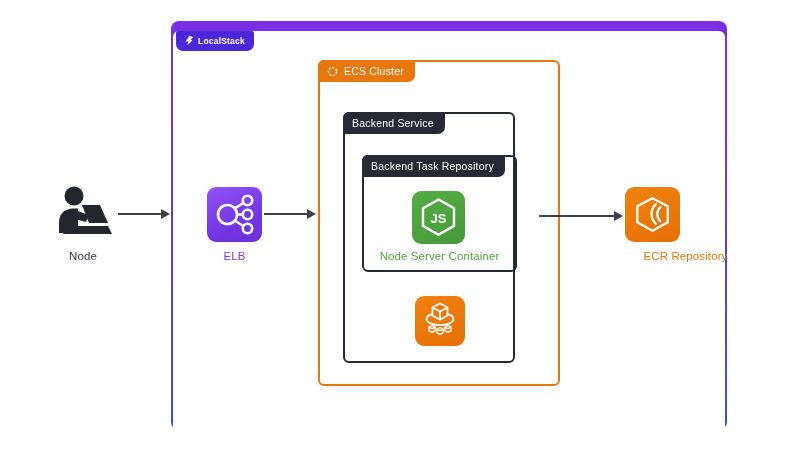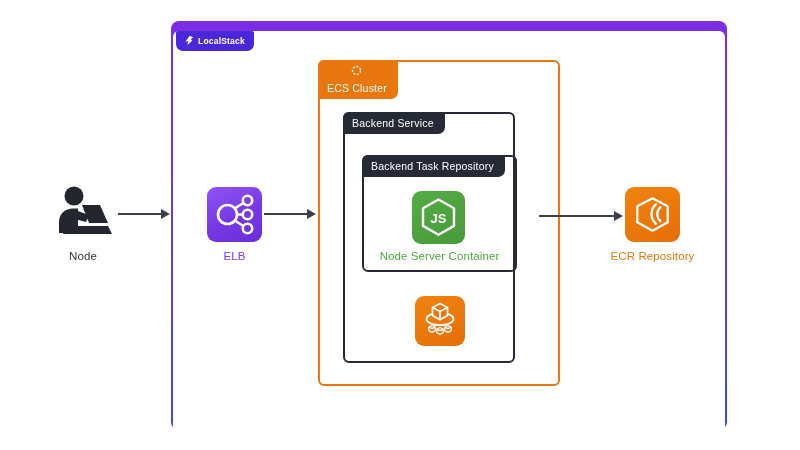--- a/index.html
+++ b/index.html
@@ -28,21 +28,21 @@
 
   
   .dbox { position: absolute; border-radius: 6px; background: transparent; }
   .box-ecs-cluster { left: 318px; top: 60px; width: 242px; height: 326px; border: 2px solid #e8770d; }
   .box-backend-service { left: 343px; top: 112px; width: 172px; height: 251px; border: 2px solid #262a35; }
   .box-task-def { left: 362px; top: 155px; width: 155px; height: 117px; border: 2px solid #262a35; }
   .btab {
     position: absolute; left: -2px; top: -2px;
     display: flex; align-items: center; gap: 6px;
     color: #fff; font-size: 10.5px; font-weight: 500; letter-spacing: .2px;
-    padding: 5px 11px 5px 9px; border-radius: 6px 0 7px 0; white-space: nowrap; flex-direction: column;
+    padding: 5px 11px 5px 9px; border-radius: 6px 0 7px 0; white-space: nowrap;
   }
   .btab.orange { background: #e8770d; }
   .btab.dark { background: #262a35; }
 
   
   .svc-icon { position: absolute; border-radius: 9px; display: flex; align-items: center; justify-content: flex-end; }
   .icon-elb { left: 207px; top: 187px; width: 55px; height: 55px;
     background: linear-gradient(155deg, #9154f6 0%, #7638e4 55%, #6a2dd6 100%); }
   .icon-ecr { left: 625px; top: 187px; width: 55px; height: 55px;
     background: linear-gradient(155deg, #f0830f 0%, #e56f06 100%); }
@@ -50,21 +50,21 @@
     background: linear-gradient(155deg, #55ac45 0%, #479a3a 100%); }
   .icon-ecs-svc { left: 415px; top: 296px; width: 50px; height: 50px;
     background: linear-gradient(155deg, #f0830f 0%, #e56f06 100%); }
   .user-icon { position: absolute; left: 53px; top: 185px; width: 62px; height: 56px; }
 
   
   .nlabel { position: absolute; font-size: 11.5px; text-align: center; letter-spacing: .1px; }
   .lbl-user { left: 48px;  top: 250px; width: 70px;  color: #33373f; }
   .lbl-elb  { left: 204px; top: 250px; width: 61px;  color: #7c3bf0; }
   .lbl-node { left: 362px; top: 250px; width: 155px; color: #4fa73f; }
-  .lbl-ecr  { left: 592px; top: 250px; width: 121px; color: #e8770d; }
+  .lbl-ecr  { left: 625px; top: 250px; width: 121px; color: #e8770d; }
 
   
   .arrow { position: absolute; height: 2px; background: #3c4049; }
   .arrow::after {
     content: ""; position: absolute; right: -9px; top: -4px;
     border-left: 9px solid #3c4049; border-top: 5px solid transparent; border-bottom: 5px solid transparent;
   }
   .arrow-1 { left: 118px; top: 213px; width: 43px; }
   .arrow-2 { left: 264px; top: 213px; width: 43px; }
   .arrow-3 { left: 539px; top: 215px; width: 75px; }

